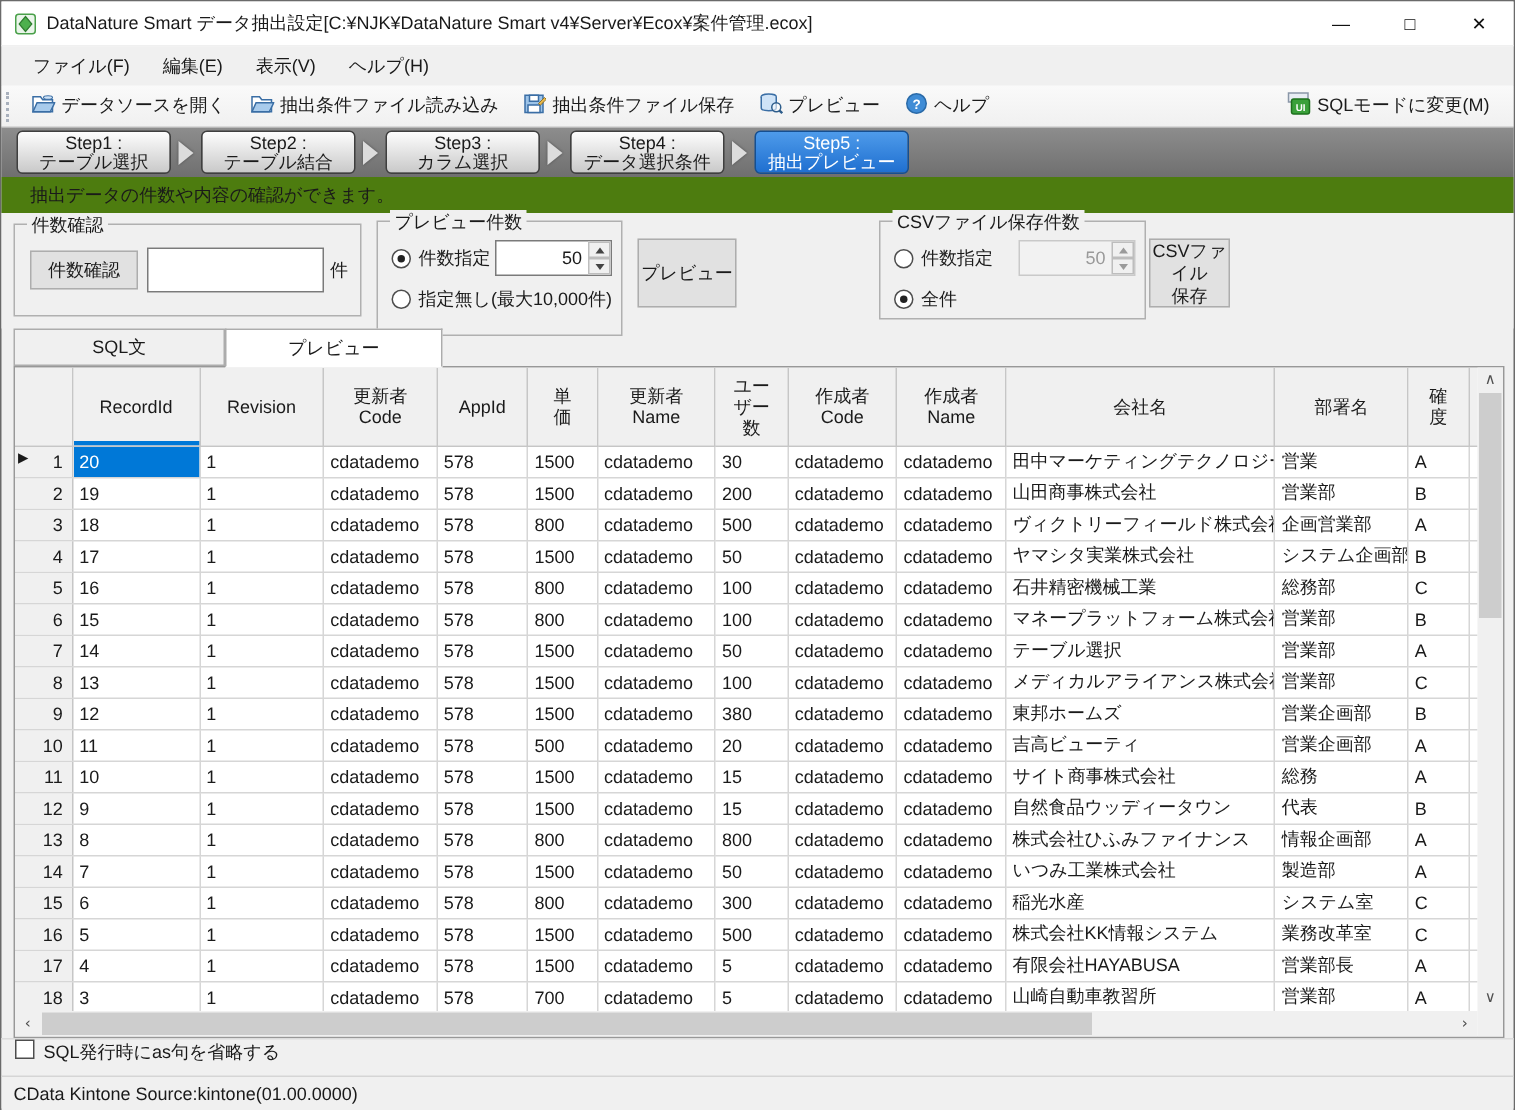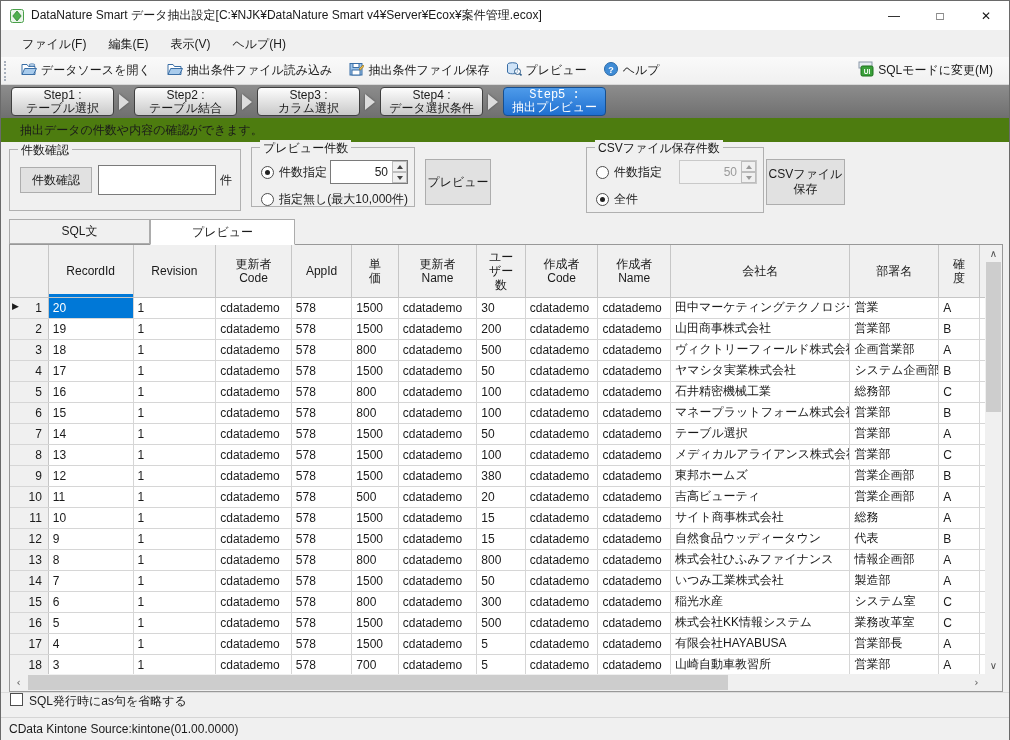--- a/index.html
+++ b/index.html
@@ -24,40 +24,40 @@
 
   
   .toolbar { position:absolute; top:56px; left:0; right:0; height:28px; background:linear-gradient(#fafafa,#f0f0f0); border-bottom:1px solid #d8d8d8; display:flex; align-items:center; }
   .grip { width:5px; height:20px; border-left:2px dotted #a8b0bc; margin:0 4px 0 3px; }
   .tool-item { display:flex; align-items:center; gap:4px; padding:3px 8px; white-space:nowrap; }
   .tool-right { margin-left:auto; margin-right:8px; }
 
   
   .stepbar { position:absolute; top:84px; left:0; right:0; height:33px; background:linear-gradient(#8d8d8d,#6f6f6f); display:flex; align-items:center; padding-left:10px; }
   .step { width:103px; height:29px; border:1px solid #3f3f3f; border-radius:4px; background:linear-gradient(#fdfdfd,#c9c9c9); display:flex; flex-direction:column; align-items:center; justify-content:center; line-height:13px; font-size:12px; text-align:center; }
-  .step.active { background:linear-gradient(#4e9bea,#1f6fd0); color:#fff; border-color:#164f90;font-family:Liberation Mono, monospace; }
+  .step.active { background:linear-gradient(#4e9bea,#1f6fd0); color:#fff; border-color:#164f90; }
   .step-arrow { width:0; height:0; border-top:8px solid transparent; border-bottom:8px solid transparent; border-left:10px solid #dcdcdc; margin:0 5px; filter:drop-shadow(0 0 1px #4e4e4e); }
 
   
   .descbar { position:absolute; top:117px; left:0; right:0; height:24px; display:flex; align-items:center; padding-left:19px; background:#4d7c0f; }
 
   
   .controls { position:absolute; top:141px; left:0; right:0; height:77px; background:#f0f0f0; }
   .group { position:absolute; border:1px solid #b0b0b0; }
   .group-label { position:absolute; top:-8px; left:8px; background:#f0f0f0; padding:0 3px; white-space:nowrap; }
   #grp-count { left:8px; top:7px; width:232px; height:62px; }
-  #grp-prevcount { left:250px; top:5px; width:164px; height:60px; }
+  #grp-prevcount { left:250px; top:5px; width:164px; height:77px; }
   #grp-csvcount { left:585px; top:5px; width:178px; height:66px; }
   .btn { background:#e1e1e1; border:1px solid #adadad; display:flex; flex-direction:column; align-items:center; justify-content:center; text-align:center; line-height:15px; }
   #btn-countcheck { position:absolute; left:10px; top:17px; width:72px; height:26px; }
   #fld-count { position:absolute; left:88px; top:15px; width:118px; height:30px; background:#fff; border:1px solid #7a7a7a; }
   #lbl-unit { position:absolute; right:8px; top:22px; }
   #btn-preview { position:absolute; left:424px; top:17px; width:66px; height:46px; }
   #btn-savecond { position:absolute; left:500px; top:17px; width:68px; height:46px; }
-  #btn-csvsave { position:absolute; left:765px; top:17px; width:79px; height:46px; }
+  #btn-csvsave { position:absolute; left:765px; top:17px; width:54px; height:46px; }
   .radio-row { position:absolute; left:9px; display:flex; align-items:center; gap:5px; white-space:nowrap; }
   .radio { width:13px; height:13px; min-width:13px; border:1px solid #4d4d4d; border-radius:50%; background:#fff; position:relative; display:inline-block; }
   .radio.checked::after { content:""; position:absolute; inset:3px; border-radius:50%; background:#222; }
   .spin { position:absolute; background:#fff; border:1px solid #7a7a7a; height:24px; display:flex; }
   .spin .val { flex:1; text-align:right; padding:4px 4px 0 0; }
   .spin .arrows { width:15px; display:flex; flex-direction:column; }
   .spin .arrows > div { flex:1; display:flex; align-items:center; justify-content:center; background:#f0f0f0; border:1px solid #bdbdbd; }
   .tri-up { width:0; height:0; border-left:3px solid transparent; border-right:3px solid transparent; border-bottom:4px solid #444; }
   .tri-down { width:0; height:0; border-left:3px solid transparent; border-right:3px solid transparent; border-top:4px solid #444; }
   .spin.disabled { background:#f2f2f2; color:#9a9a9a; border-color:#c9c9c9; }

